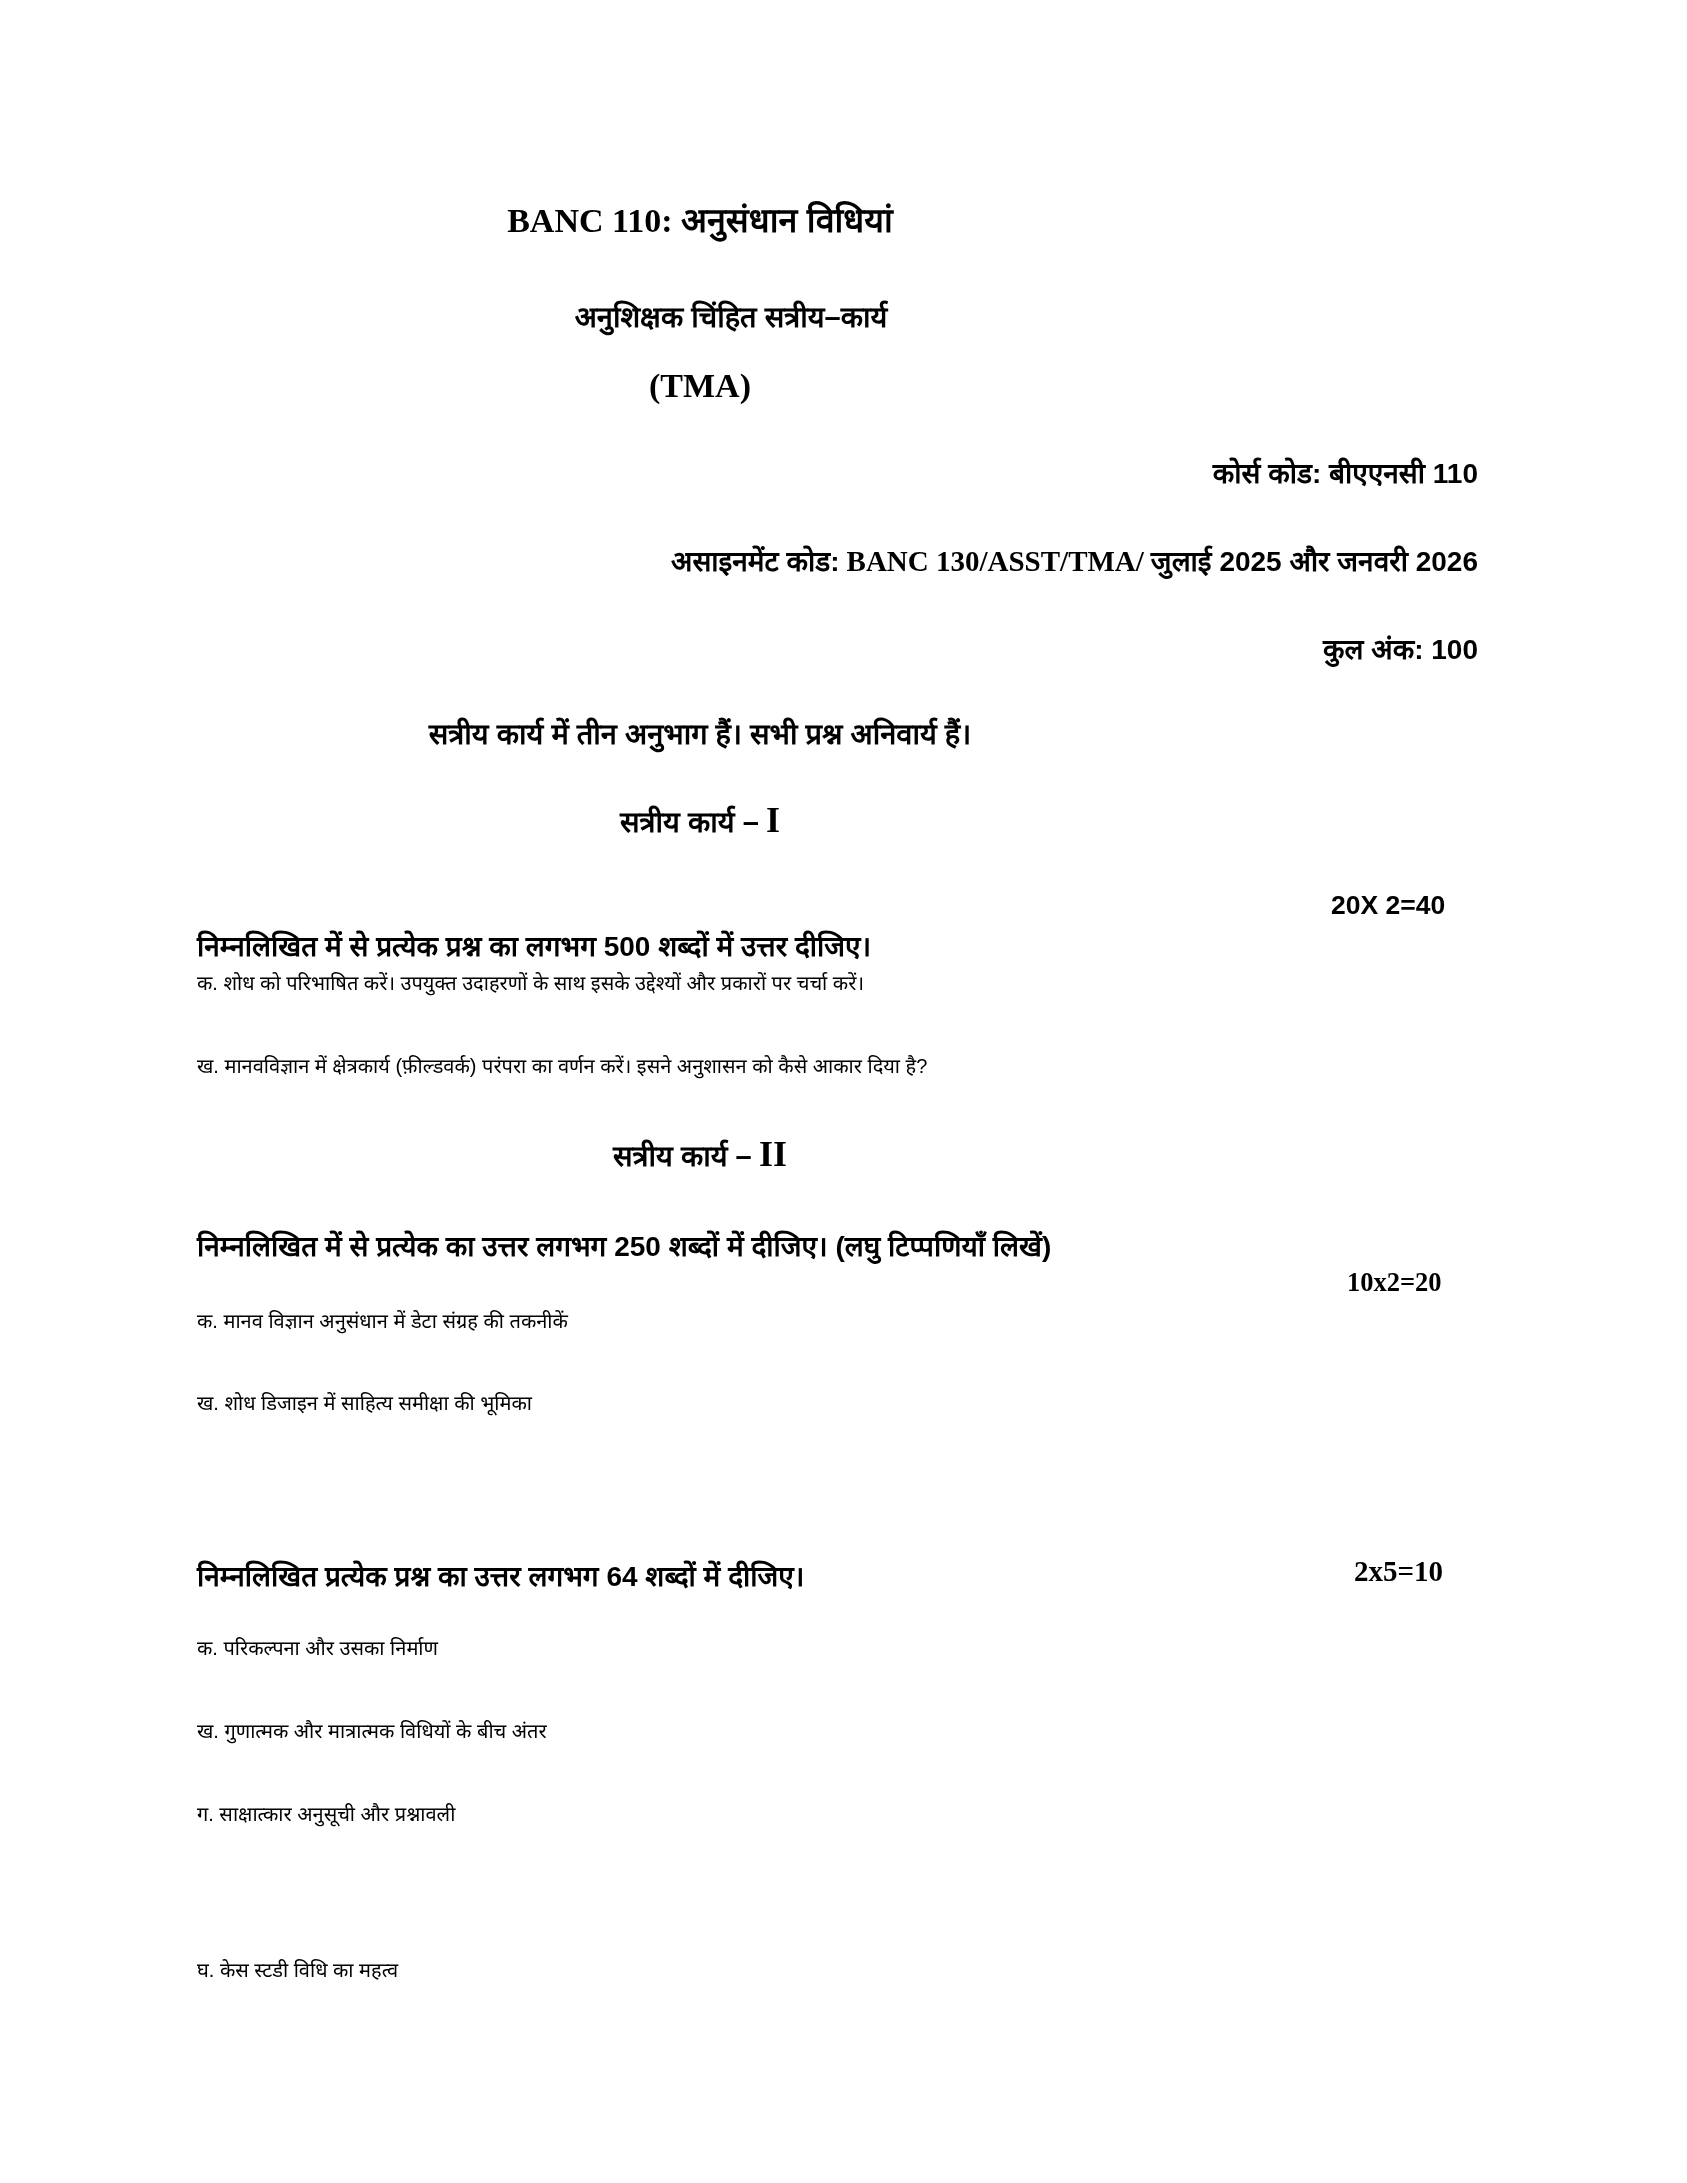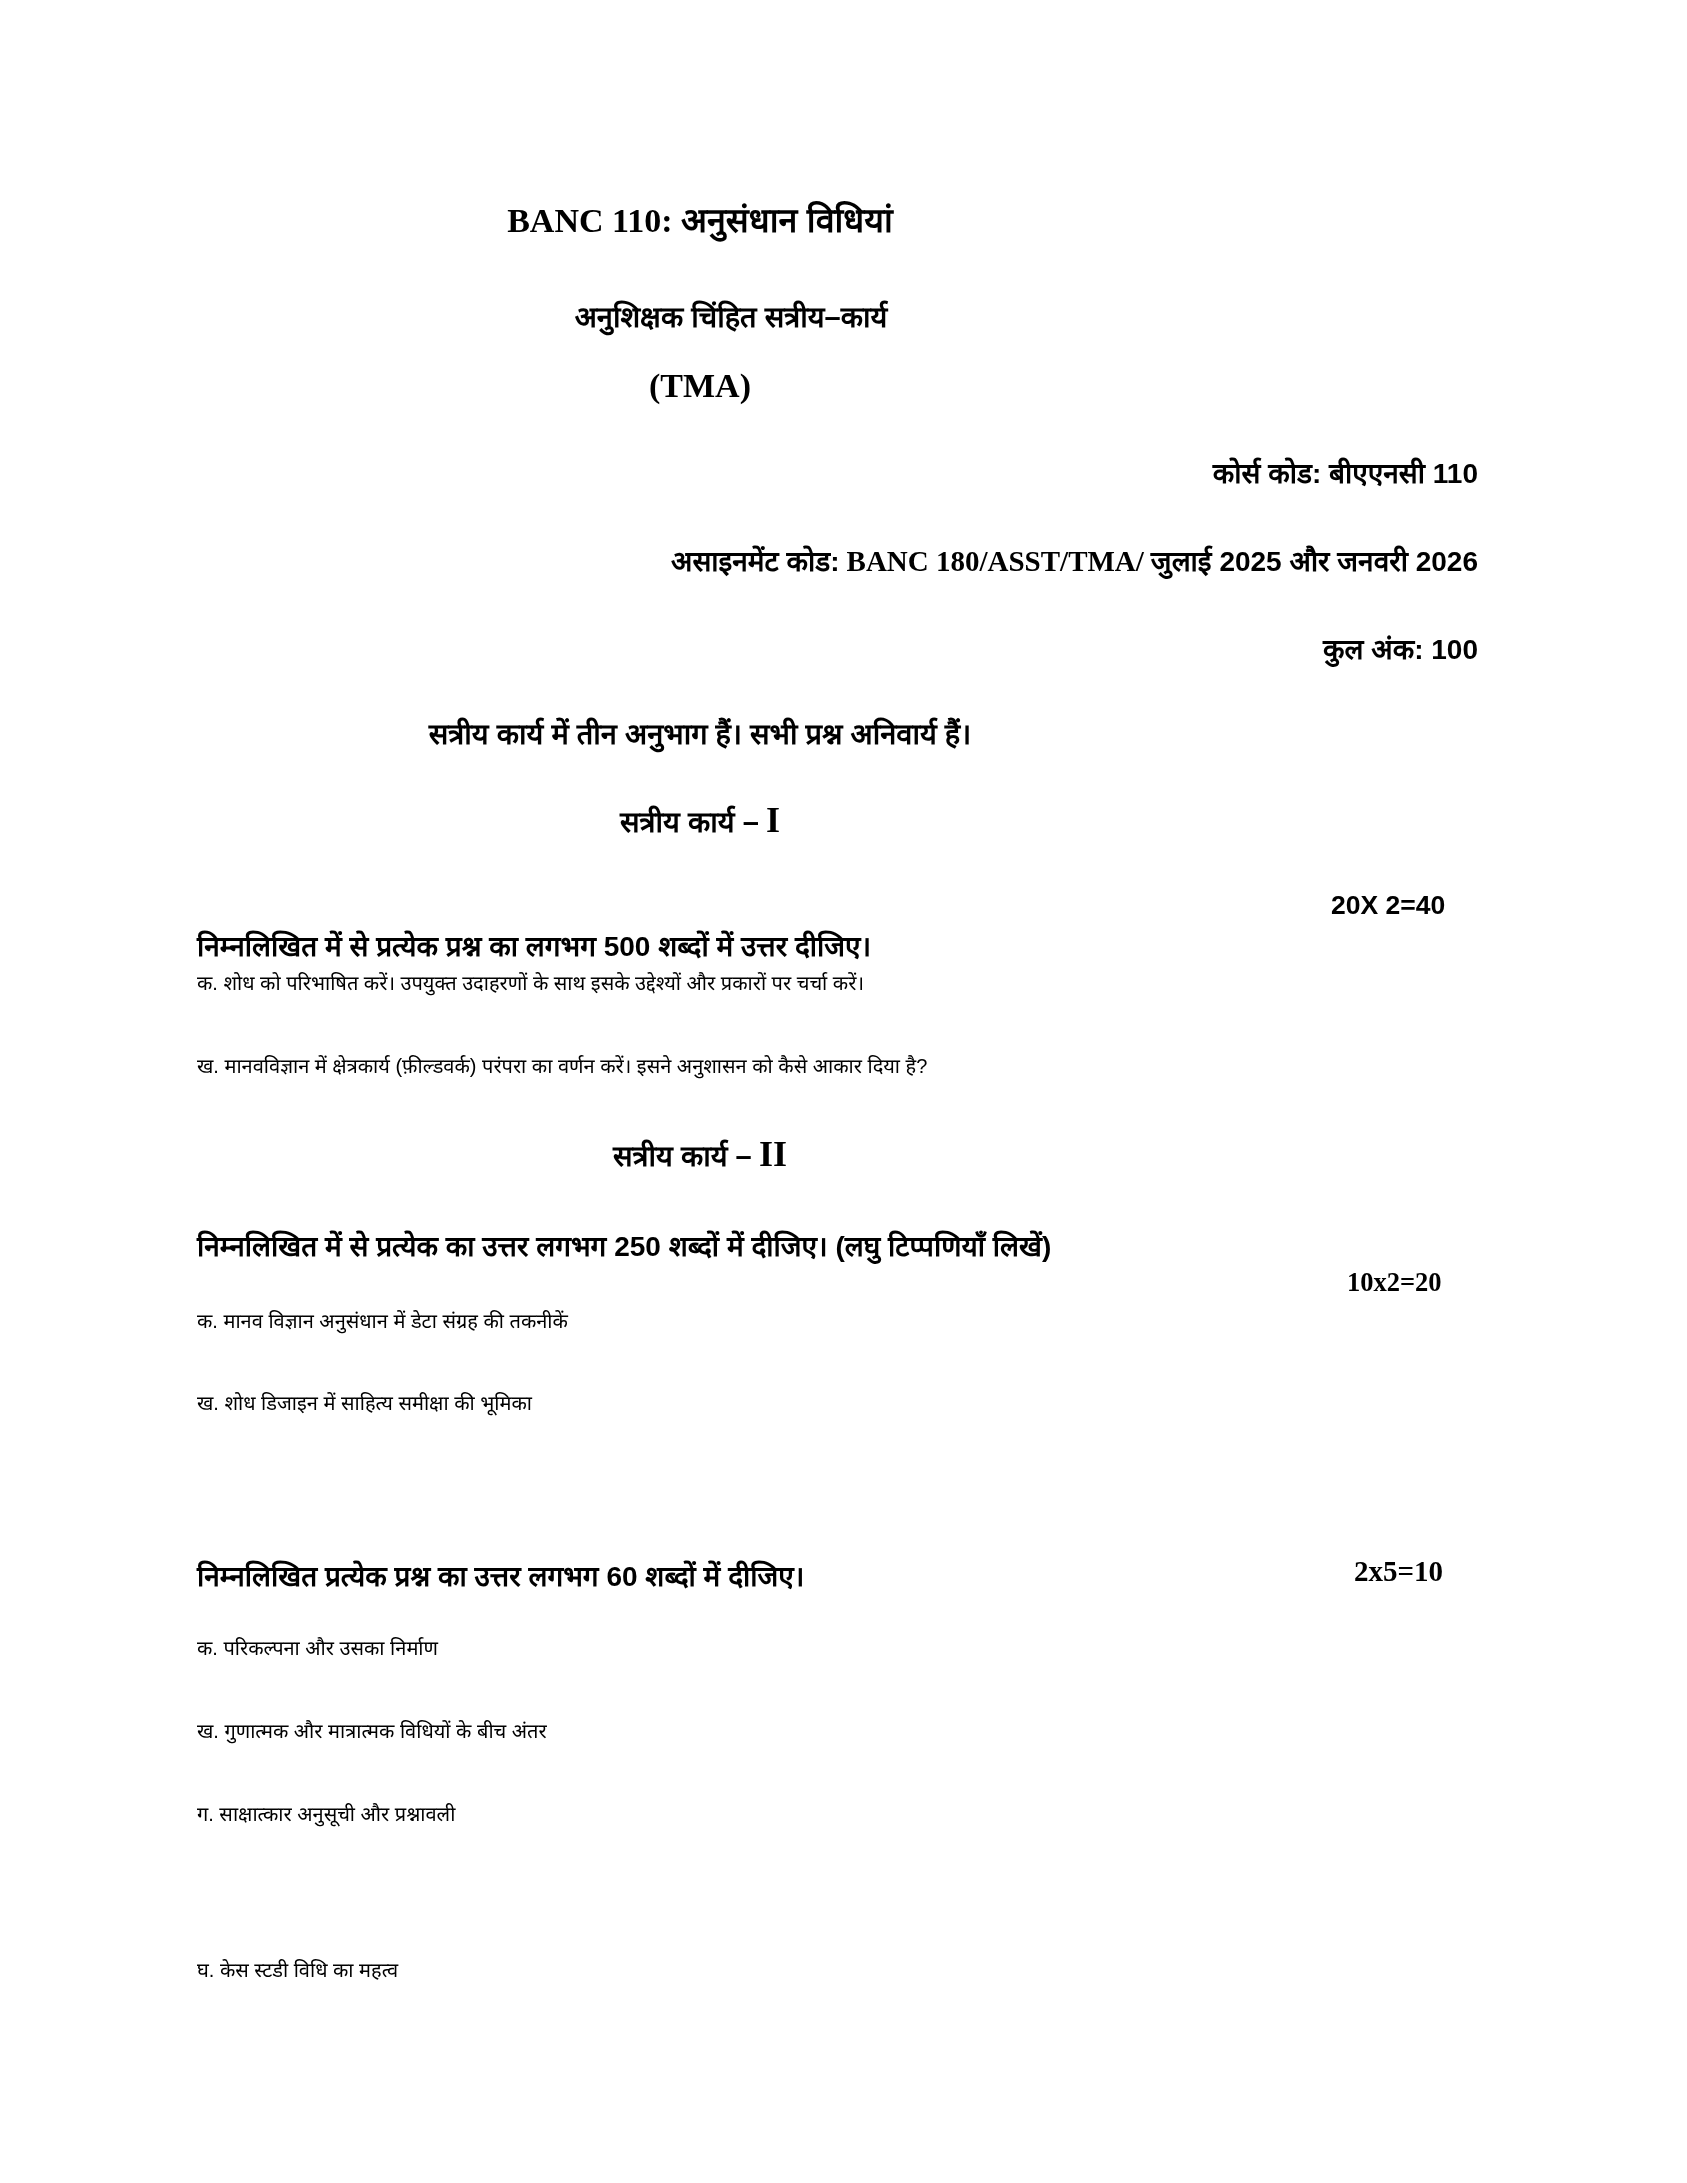--- a/index.html
+++ b/index.html
@@ -31,21 +31,21 @@
 
 <div class="line center bold serif title" style="top:367px;">(TMA)</div>
 
 <div class="line right bold sans meta" style="top:453px; right:209px;">
   <span>कोर्स कोड:</span>
   <span>बीएएनसी 110</span>
 </div>
 
 <div class="line right bold meta" style="top:541px; right:209px;">
   <span class="sans">असाइनमेंट कोड:</span>
-  <span class="serif" style="font-size:29px;">BANC 180/ASST/TMA/</span>
+  <span class="serif" style="font-size:29px;">BANC 130/ASST/TMA/</span>
   <span class="sans">जुलाई 2025 और जनवरी 2026</span>
 </div>
 
 <div class="line right bold sans meta" style="top:629px; right:209px;">
   <span>कुल अंक:</span>
   <span>100</span>
 </div>
 
 <div class="line center bold sans sub" style="top:713px;">सत्रीय कार्य में तीन अनुभाग हैं। सभी प्रश्न अनिवार्य हैं।</div>
 
@@ -64,20 +64,20 @@
   <span class="sans">सत्रीय कार्य –</span>
   <span class="roman">II</span>
 </div>
 
 <div class="line left bold sans qhead" style="top:1226px;">निम्नलिखित में से प्रत्येक का उत्तर लगभग 250 शब्दों में दीजिए। (लघु टिप्पणियाँ लिखें)</div>
 <div class="marks serif" style="top:1227px; left:1347px;margin-top:40px;">10x2=20</div>
 
 <div class="line left sans item" style="top:1307px;">क. मानव विज्ञान अनुसंधान में डेटा संग्रह की तकनीकें</div>
 <div class="line left sans item" style="top:1389px;">ख. शोध डिजाइन में साहित्य समीक्षा की भूमिका</div>
 
-<div class="line left bold sans qhead" style="top:1556px;">निम्नलिखित प्रत्येक प्रश्न का उत्तर लगभग 60 शब्दों में दीजिए।</div>
+<div class="line left bold sans qhead" style="top:1556px;">निम्नलिखित प्रत्येक प्रश्न का उत्तर लगभग 64 शब्दों में दीजिए।</div>
 <div class="marks serif" style="top:1555px; left:1354px; font-size:29px;">2x5=10</div>
 
 <div class="line left sans item" style="top:1634px;">क. परिकल्पना और उसका निर्माण</div>
 <div class="line left sans item" style="top:1717px;">ख. गुणात्मक और मात्रात्मक विधियों के बीच अंतर</div>
 <div class="line left sans item" style="top:1800px;">ग. साक्षात्कार अनुसूची और प्रश्नावली</div>
 <div class="line left sans item" style="top:1956px;">घ. केस स्टडी विधि का महत्व</div>
 
 
 </body></html>

